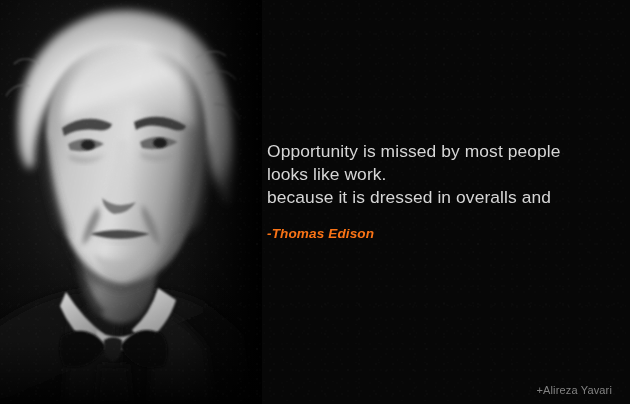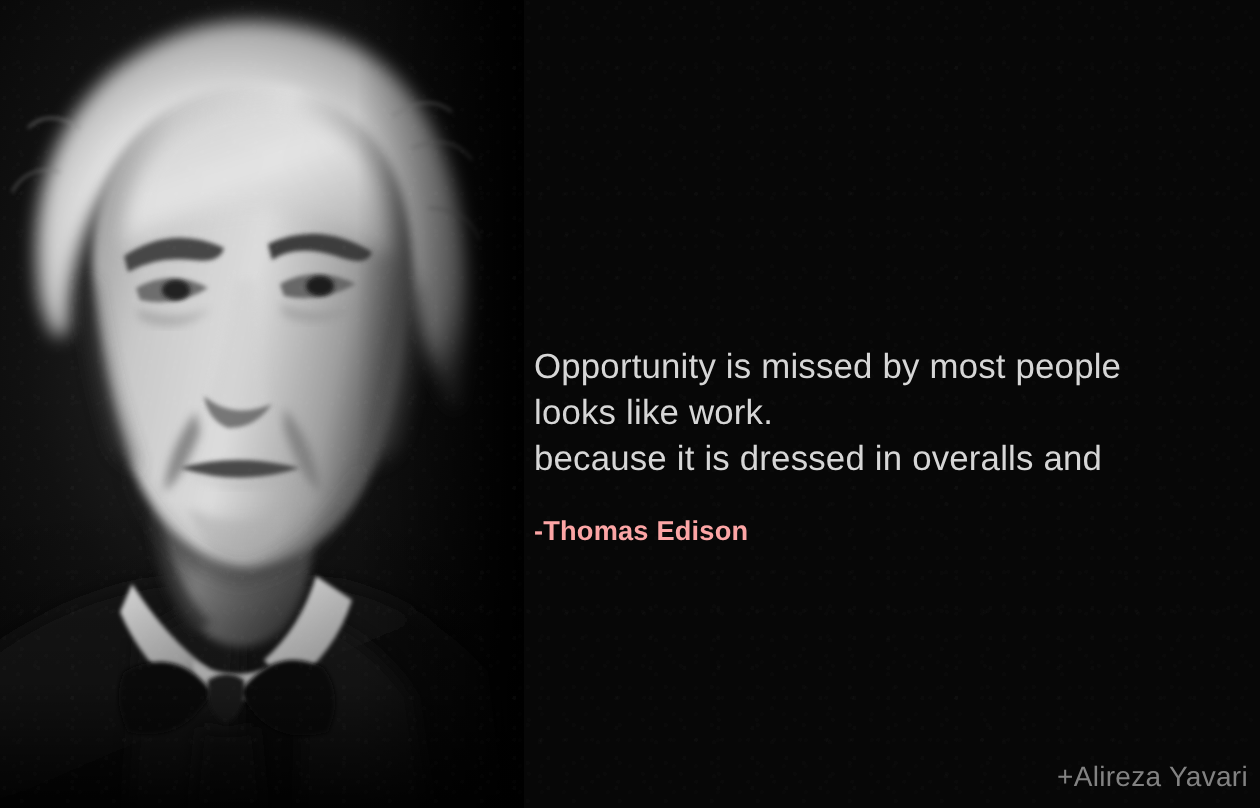--- a/index.html
+++ b/index.html
@@ -38,42 +38,42 @@
     left: 0;
     top: 0;
     width: 262px;
     height: 404px;
   }
   #quote-block {
     position: absolute;
     left: 267px;
     top: 140px;
     width: 310px;
-    margin-top: 32px;
   }
   .quote-line {
     color: #d6d6d6;
     font-size: 17.4px;
     line-height: 23.2px;
     letter-spacing: .1px;
     white-space: nowrap;
   }
   #attribution {
     margin-top: 16px;
-    color: #fca5a5;
+    color: #f97316;
     font-size: 13.6px;
+    font-style: italic;
     font-weight: 600;
     letter-spacing: .1px;
   }
   #watermark {
     position: absolute;
-    right: 6px;
+    right: 18px;
     bottom: 8px;
     color: #8d8d8d;
-    font-size: 14px;
+    font-size: 11px;
     letter-spacing: .15px;
     opacity: .92;
   }
 </style>
 </head>
 <body>
 
 <div id="canvas">
 
   <div id="portrait">

